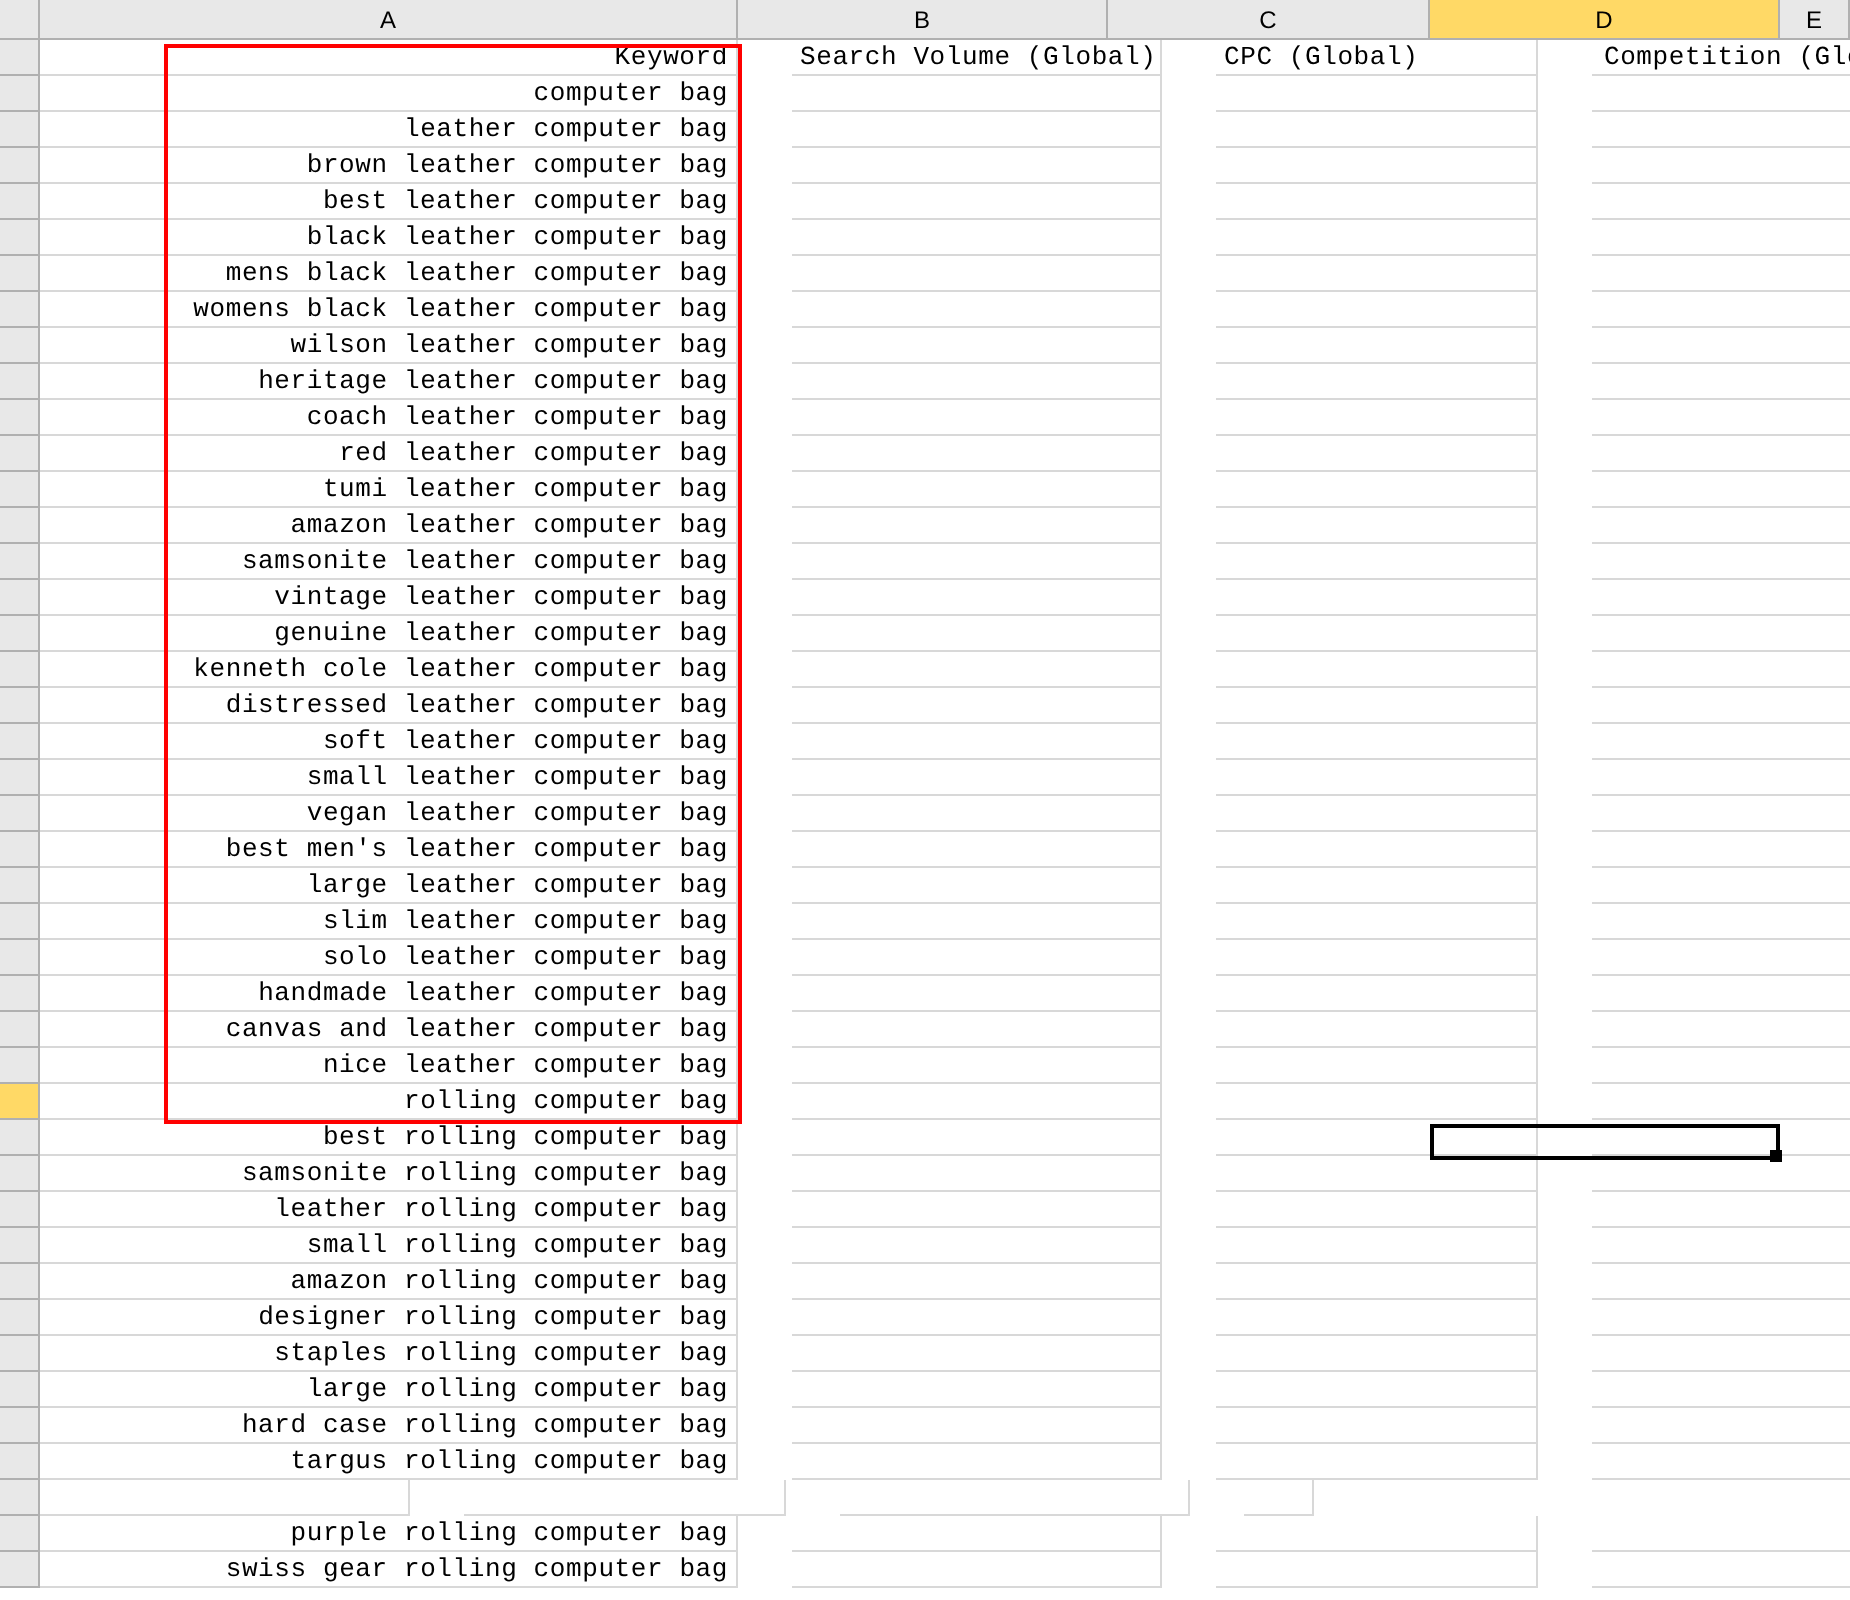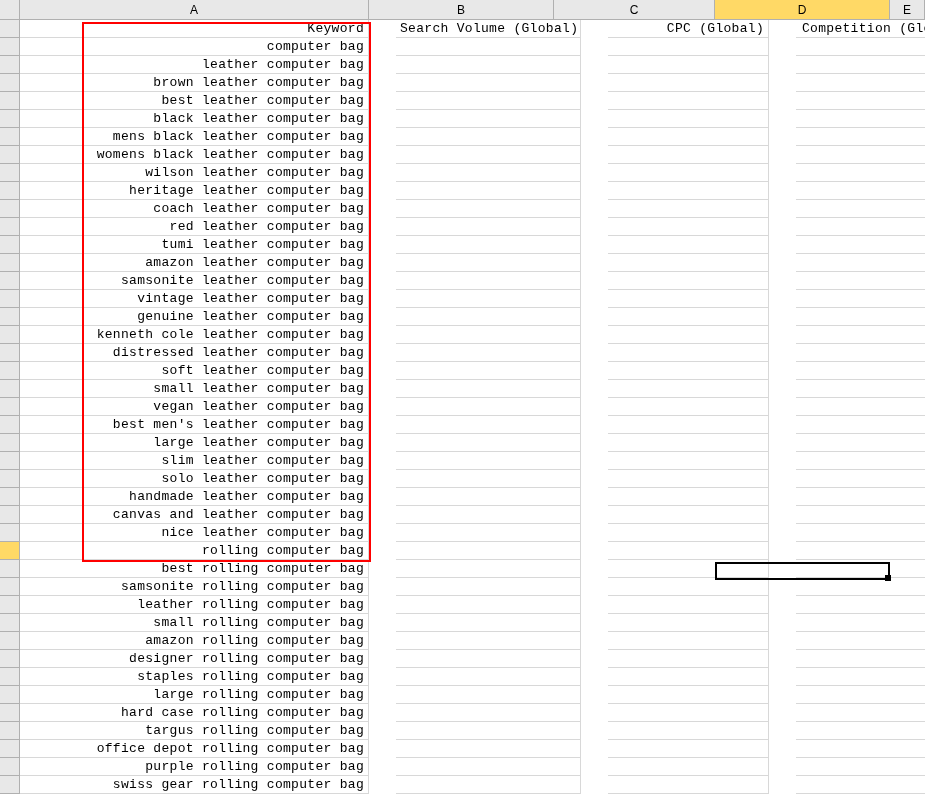--- a/index.html
+++ b/index.html
@@ -14,21 +14,21 @@
 
   .row-headers { position:absolute; left:0; top:20px; width:20px; }
   .row-head { width:20px; height:18px; line-height:18px; text-align:center; font-family:Arial,Helvetica,sans-serif; font-size:10px; background:#e8e8e8; border-right:1px solid #b0b0b0; border-bottom:1px solid #b0b0b0; cursor:pointer; overflow:hidden; }
   .row-head.sel { background:#ffd966; }
 
   .grid { position:absolute; left:20px; top:20px; }
   .row { display:flex; height:18px;gap:27px; }
   .cell { height:18px; line-height:18px; border-right:1px solid #d8d8d8; border-bottom:1px solid #d8d8d8; padding:0 4px; white-space:nowrap; overflow:visible; letter-spacing:0.3px; }
   .c-a { width:349px; text-align:right; }
   .c-b { width:185px; text-align:center; }
-  .c-c { width:161px; text-align:right; }
+  .c-c { width:161px; text-align:left; }
   .c-d { width:175px; text-align:center; }
   .c-e { width:35px;  text-align:left; }
 
   .red-box { position:absolute; border:2px solid #ff0000; pointer-events:none; z-index:50; }
   .sel-box { position:absolute; border:2px solid #000; background:transparent; pointer-events:none; z-index:60; }
   .sel-handle { position:absolute; width:6px; height:6px; background:#000; right:-3px; bottom:-3px; }
 </style>
 </head>
 <body>
 
@@ -364,21 +364,20 @@
         <div class="cell c-e"></div>
       </div>
       <div class="row">
         <div class="cell c-a">targus rolling computer bag</div>
         <div class="cell c-b"></div>
         <div class="cell c-c"></div>
         <div class="cell c-d"></div>
         <div class="cell c-e"></div>
       </div>
       <div class="row">
-        <div class="cell c-a">office depot rolling computer bag</div>
         <div class="cell c-b"></div>
         <div class="cell c-c"></div>
         <div class="cell c-d"></div>
         <div class="cell c-e"></div>
       </div>
       <div class="row">
         <div class="cell c-a">purple rolling computer bag</div>
         <div class="cell c-b"></div>
         <div class="cell c-c"></div>
         <div class="cell c-d"></div>

